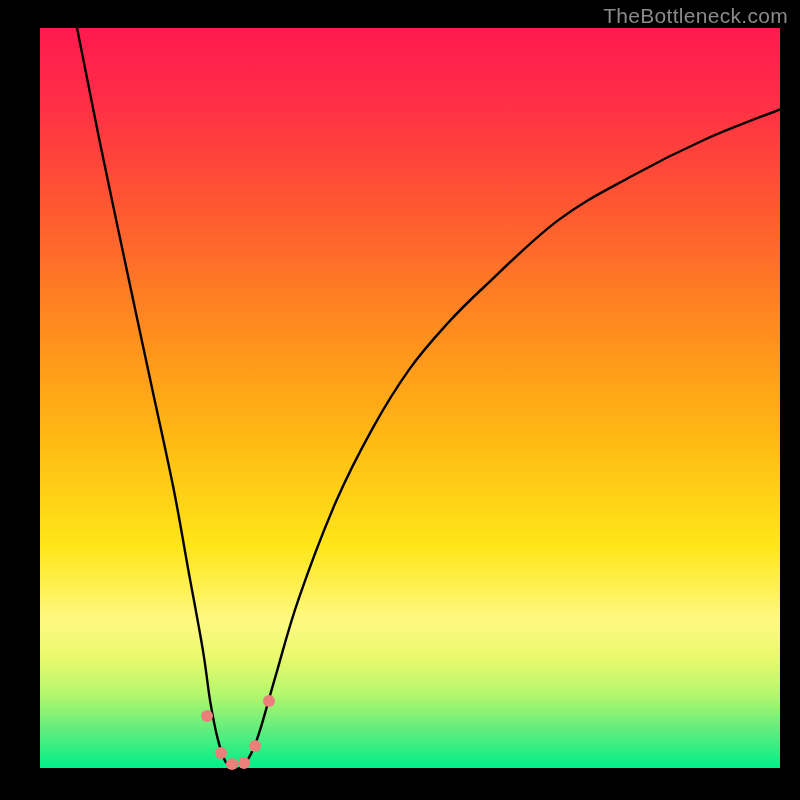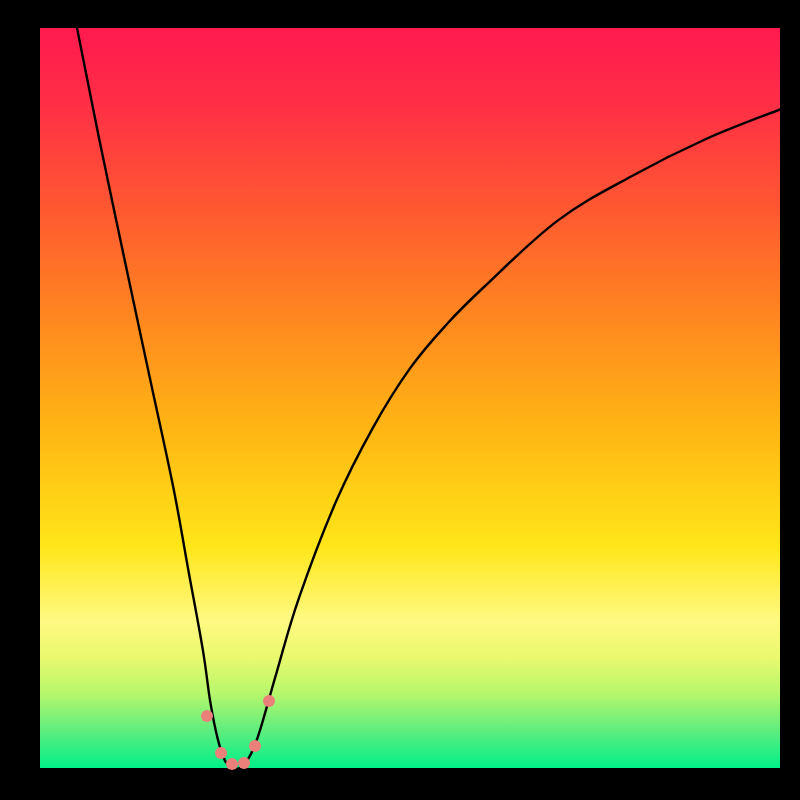--- a/index.html
+++ b/index.html
@@ -73,13 +73,14 @@
     </svg>
     <div id="markers">
         <div class="marker" style="left: 166.5px; top: 688.2px; background: rgb(235, 127, 122);"></div>
         <div class="marker" style="left: 181.3px; top: 725.2px; background: rgb(235, 127, 122);"></div>
         <div class="marker" style="left: 192.4px; top: 736.3px; background: rgb(235, 127, 122);"></div>
         <div class="marker" style="left: 203.5px; top: 734.82px; background: rgb(235, 127, 122);"></div>
         <div class="marker" style="left: 214.6px; top: 717.8px; background: rgb(235, 127, 122);"></div>
         <div class="marker" style="left: 229.4px; top: 673.4px; background: rgb(235, 127, 122);"></div>
       </div>
   </div>
+  <div class="watermark">TheBottleneck.com</div>
 </div>
 
 </body></html>

